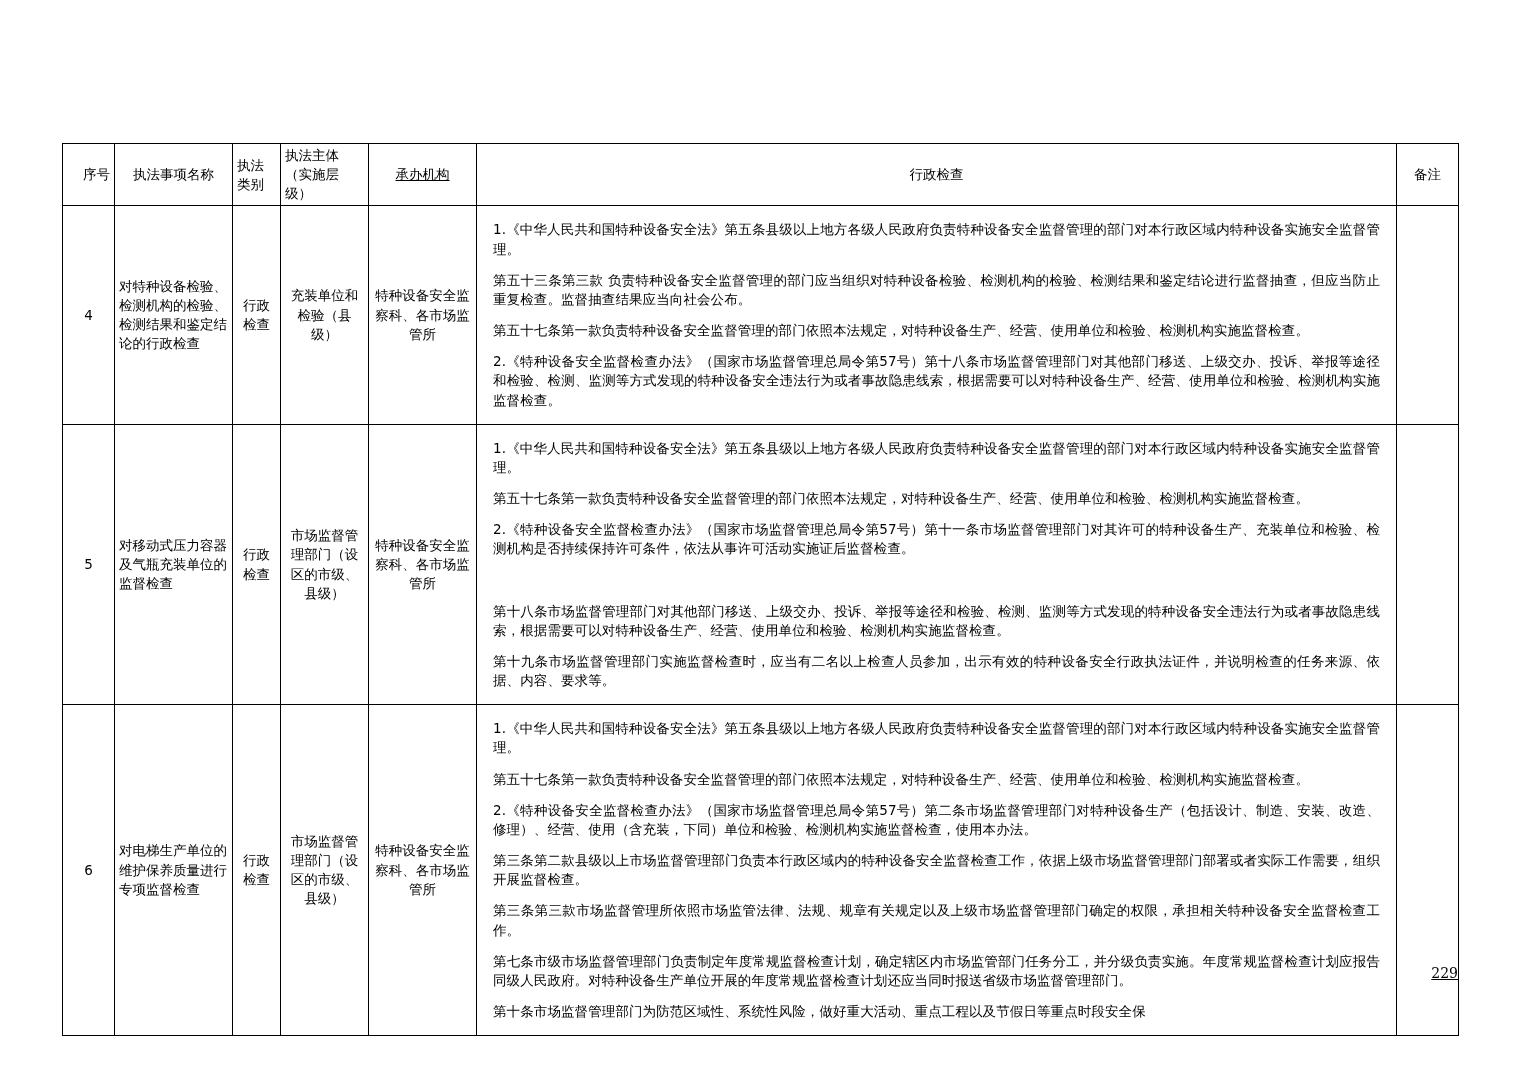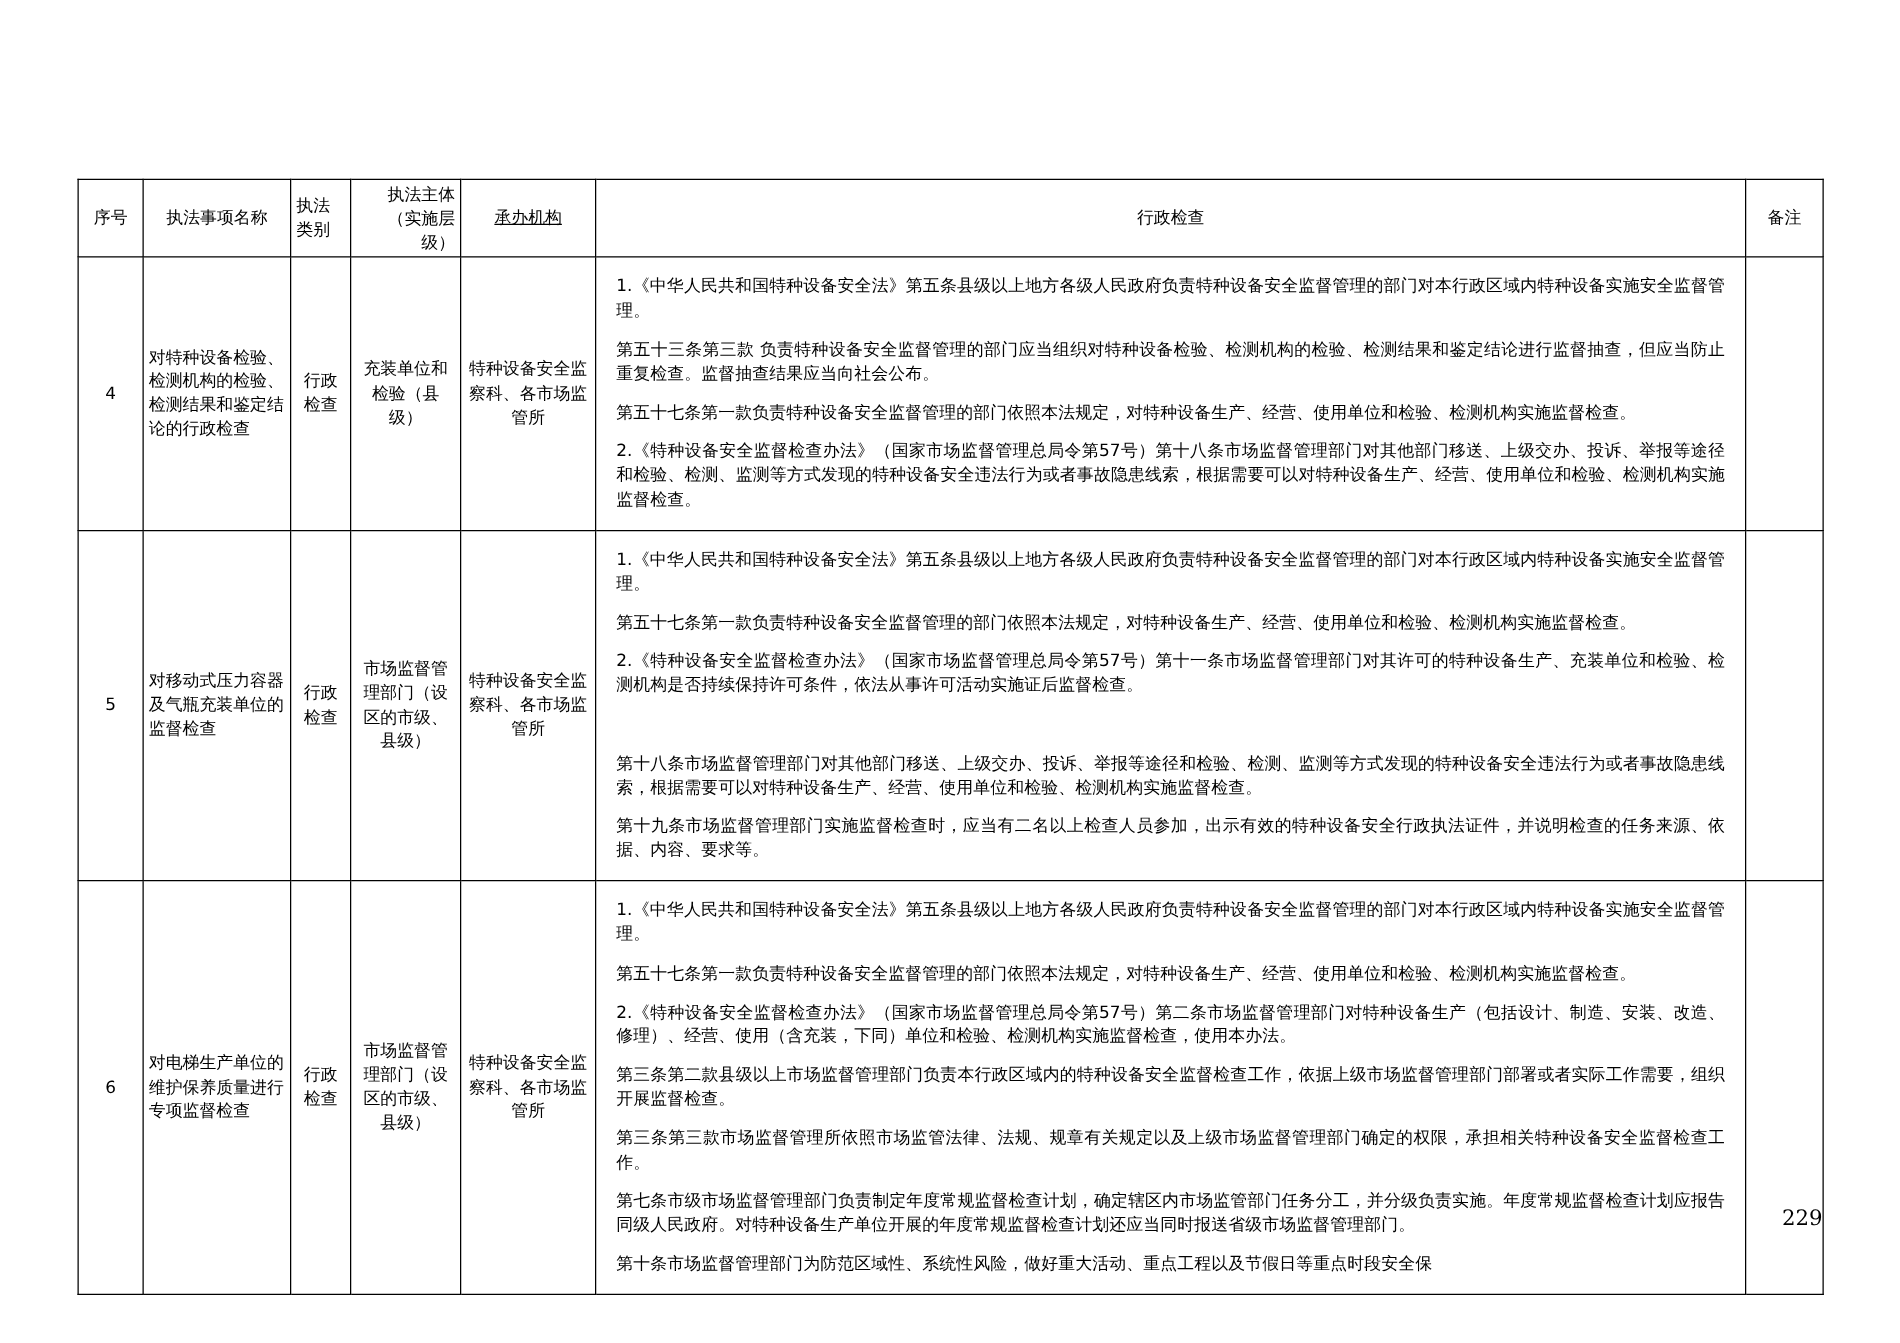--- a/index.html
+++ b/index.html
@@ -36,24 +36,24 @@
     vertical-align: middle;
     padding: 2px 4px;
     font-size: 13.5px;
     line-height: 1.42;
   }
   thead th {
     text-align: center;
     font-weight: normal;
     padding: 6px 3px;
   }
-  .col-seq      { width: 52px;  text-align: center; }
+  .col-seq      { width: 52px;  text-align: right; }
   .col-name     { width: 118px; margin-left: 12px; }
   .col-type     { width: 48px;  text-align: left; }
-  .col-subject  { width: 88px;  text-align: right; font-family: Liberation Serif, serif; }
+  .col-subject  { width: 88px;  text-align: left; }
   .col-org      { width: 108px; text-align: center; text-decoration: underline; }
   .col-basis    { width: 920px; }
   .col-remark   { width: 62px;  text-align: center; margin-left: 16px; }
 
   th.col-seq, th.col-type, th.col-subject, th.col-org, th.col-name, th.col-remark {
     line-height: 1.3;
   }
   td.cell-center {
     text-align: center;
   }
@@ -71,22 +71,23 @@
   td.name-cell {
     text-align: left;
     line-height: 1.45;
     padding-left: 6px;
     padding-right: 4px;
   }
   .page-number {
     position: absolute;
     right: 62px;
     top: 965px;
-    font-size: 17px;
+    font-size: 14px;
     font-family: "DejaVu Serif", "Liberation Serif", serif;
+    text-decoration: underline;
   }
 </style>
 </head>
 <body>
 
 <div class="page">
 
   <table class="doc-table">
     <colgroup>
       <col class="col-seq">

